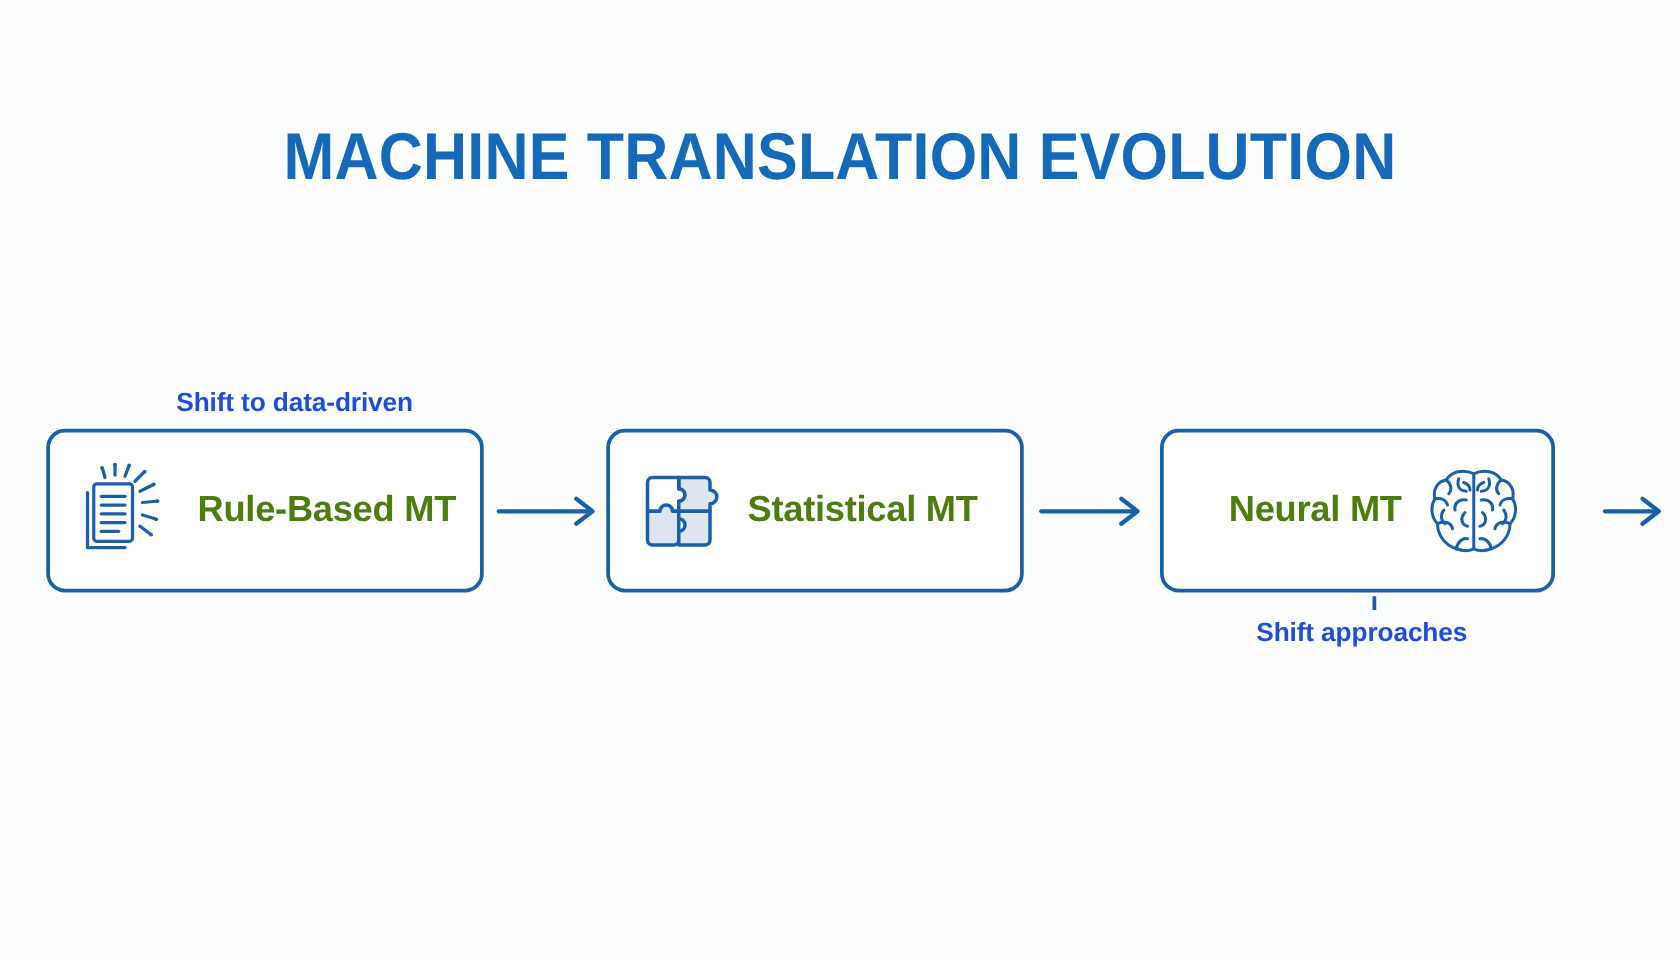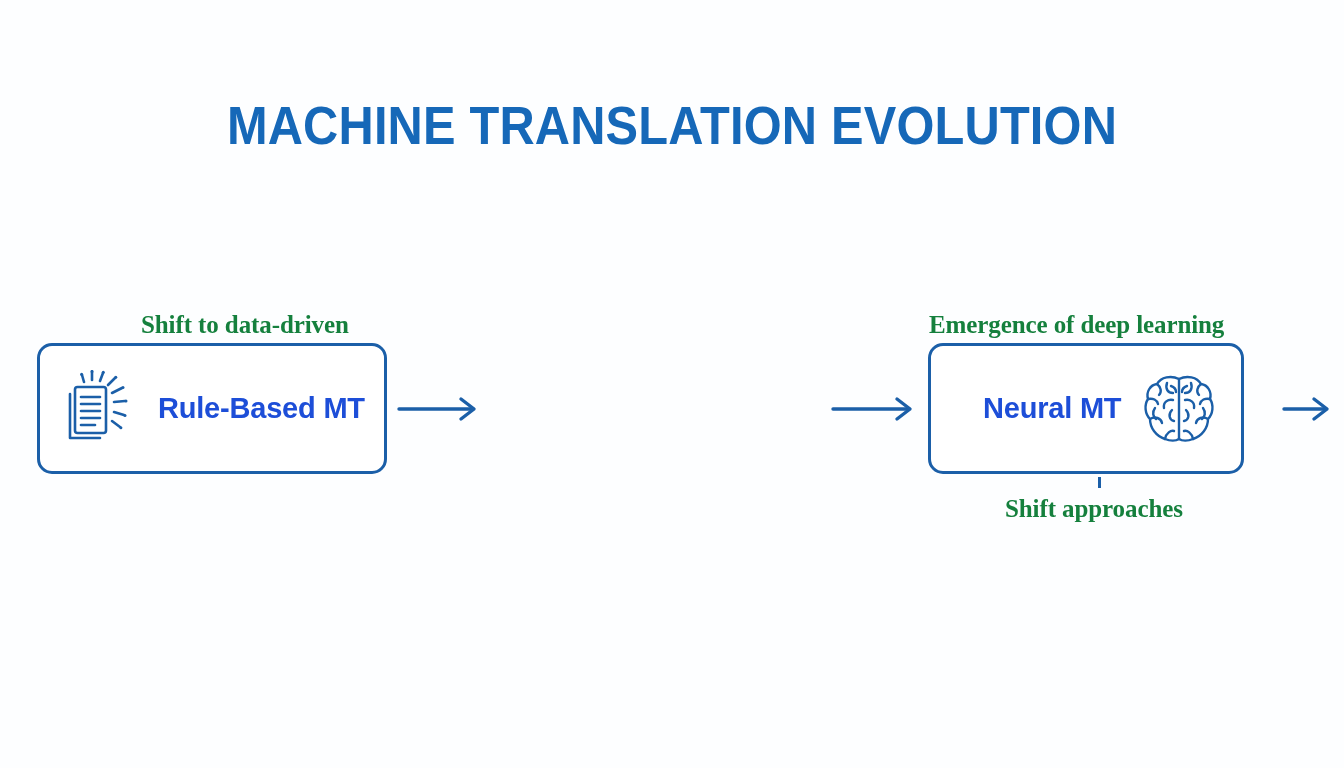--- a/index.html
+++ b/index.html
@@ -55,21 +55,21 @@
     align-items: center;
   }
   .card-1 { left: 37px;  width: 350px; padding-left: 22px; }
   .card-2 { left: 485px; width: 334px; padding-left: 22px; }
   .card-3 { left: 928px; width: 316px; padding-left: 22px; }
 
   .card-label {
     font-family: "Liberation Sans", sans-serif;
     font-weight: bold;
     font-size: 29px;
-    color: #1d4ed8;
+    color: #4d7c0f;
     white-space: nowrap;
     letter-spacing: -0.2px;
   }
   .card-1 .card-label { margin-left: 22px; }
   .card-2 .card-label { margin-left: 18px; }
   .card-3 .card-label { margin-left: 30px; }
 
   .icon-slot {
     flex: 0 0 auto;
     display: flex;
@@ -77,24 +77,24 @@
     justify-content: center;
   }
   .icon-slot svg { display: block; }
 
   .card-3 .spacer { flex: 1 1 auto; }
   .card-3 .icon-slot { margin-right: 26px; }
 
   
   .annot {
     position: absolute;
-    font-family: Liberation Serif, serif;
+    font-family: Liberation Sans, sans-serif;
     font-weight: bold;
-    font-size: 25px;
-    color: #15803d;
+    font-size: 21px;
+    color: #1d4ed8;
     white-space: nowrap;
     letter-spacing: -0.1px;
   }
   .annot-shift      { left: 141px; top: 311px; }
   .annot-emergence  { left: 929px; top: 311px; }
   .annot-hybrid     { left: 1005px; top: 495px; }
 
   .tick {
     position: absolute;
     left: 1098px;
@@ -159,29 +159,45 @@
     <span class="card-label">Rule-Based MT</span>
   </div>
 
   <div class="arrow arrow-1">
     <svg width="84" height="32" viewBox="0 0 84 32" fill="none" stroke="#1b5fa8" stroke-width="3.4" stroke-linecap="round" stroke-linejoin="round">
       <path d="M2 16 H76"></path>
       <path d="M64 6 L77 16 L64 26"></path>
     </svg>
   </div>
 
+  <div class="card card-2">
+    <span class="icon-slot">
+      <svg width="70" height="70" viewBox="0 0 70 70" fill="none" stroke="#1b5fa8" stroke-width="2.8" stroke-linecap="round" stroke-linejoin="round">
+
+        <path d="M8 12 a4 4 0 0 1 4-4 H33 V17 a5 5 0 0 1 0 10 V35 H8 Z" fill="#ffffff"></path>
+
+        <path d="M33 8 H54 a4 4 0 0 1 4 4 V18 a5.5 5.5 0 0 1 0 11 V35 H33 V27 a5 5 0 0 0 0-10 Z" fill="#dde6f0"></path>
+
+        <path d="M8 35 H18 a5 5 0 0 1 10 0 H33 V58 a4 4 0 0 1 -4 4 H12 a4 4 0 0 1 -4 -4 Z" fill="#dde6f0"></path>
+
+        <path d="M33 35 H58 V58 a4 4 0 0 1 -4 4 H33 V51 a5 5 0 0 0 0-10 Z" fill="#dde6f0"></path>
+
+        <path d="M33 8 V17"></path>
+      </svg>
+    </span>
+    <span class="card-label">Statistical MT</span>
+  </div>
 
   <div class="arrow arrow-2">
     <svg width="86" height="32" viewBox="0 0 86 32" fill="none" stroke="#1b5fa8" stroke-width="3.4" stroke-linecap="round" stroke-linejoin="round">
       <path d="M2 16 H78"></path>
       <path d="M66 6 L79 16 L66 26"></path>
     </svg>
   </div>
 
-  <div class="annot annot-emergence">Emergence of deep learning</div>
 
   <div class="card card-3">
     <span class="card-label">Neural MT</span>
     <span class="spacer"></span>
     <span class="icon-slot">
       <svg width="72" height="74" viewBox="0 0 72 74" fill="none" stroke="#1b5fa8" stroke-width="2.4" stroke-linecap="round" stroke-linejoin="round">
 
         <path d="M36 7 V67"></path>
 
         <path d="M36 7 C28 3 18 5 14 12 C7 13 3 20 5 27 C1 33 2 42 7 47 C7 56 13 64 22 67 C27 69 33 69 36 67"></path>

